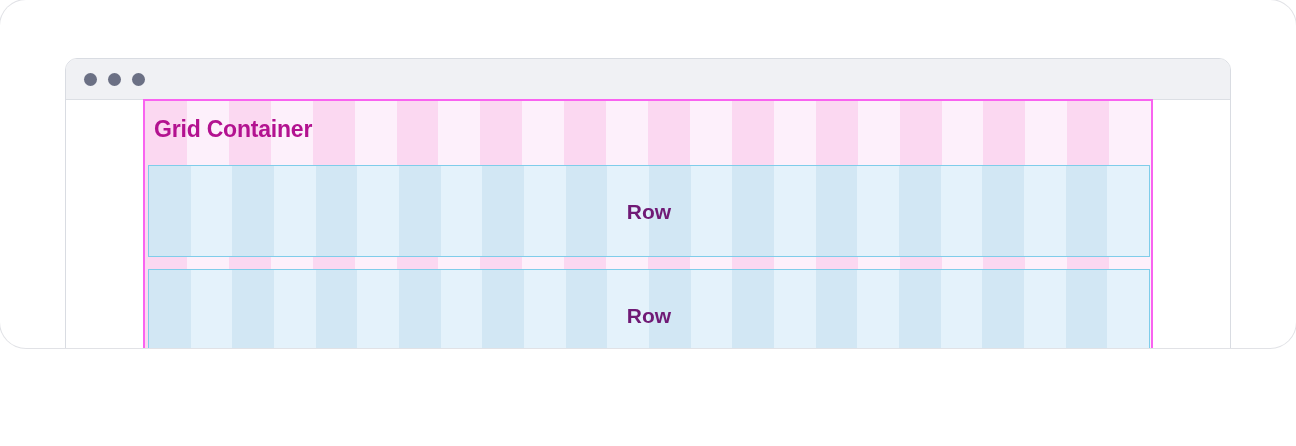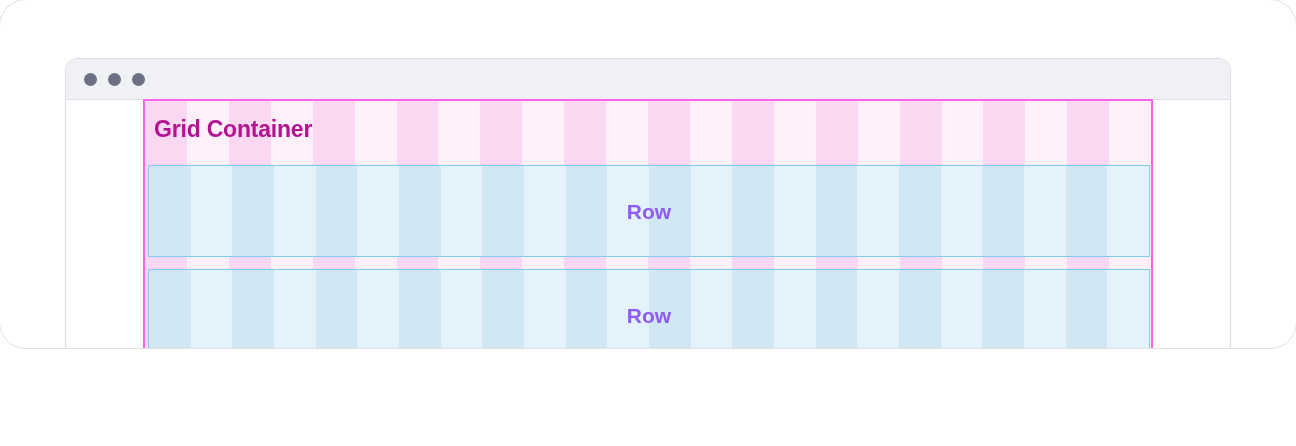--- a/index.html
+++ b/index.html
@@ -139,21 +139,21 @@
   }
   .row-label {
     position: absolute;
     left: 0;
     right: 0;
     top: 50%;
     transform: translateY(-50%);
     text-align: center;
     font-size: 21px;
     font-weight: bold;
-    color: #8b5cf6;
+    color: #701a75;
     line-height: 1;
   }
 
   #row-1 { top: 64px;  height: 92px; }
   #row-2 { top: 168px; height: 92px; }
 </style>
 </head>
 <body>
 
 <div class="page-card">

